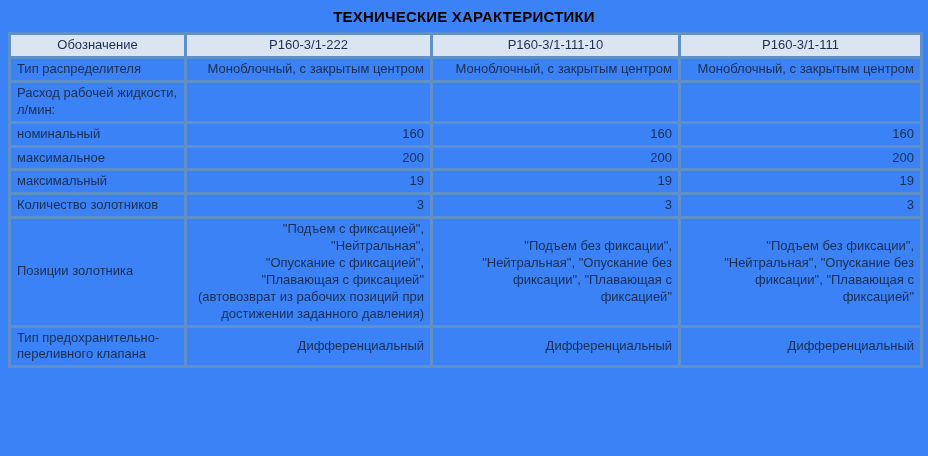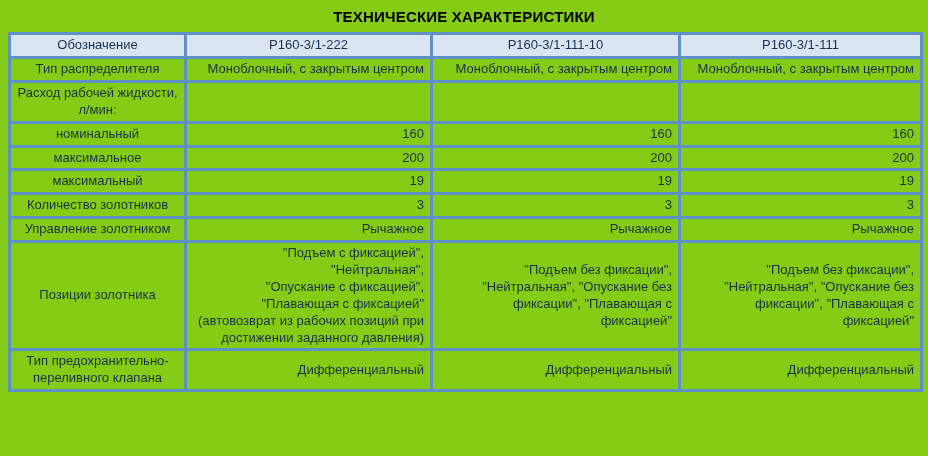--- a/index.html
+++ b/index.html
@@ -5,21 +5,21 @@
   html, body {
     margin: 0;
     padding: 0;
     background: #ffffff;
     font-family: "Liberation Sans", sans-serif;
     color: #1b2f52;
   }
   .page {
     width: 928px;
     height: 456px;
-    background: #84cc16;
+    background: #3b82f6;
     box-sizing: border-box;
     overflow: hidden;
   }
   .page-title {
     text-align: center;
     font-weight: bold;
     font-size: 15px;
     color: #000000;
     padding-top: 8px;
     margin: 0 0 7px 0;
@@ -42,21 +42,21 @@
     box-sizing: border-box;
   }
   table.spec-table th {
     background: #dbe5f1;
     font-weight: normal;
     text-align: center;
     height: 24px;
     margin-top: 8px;
   }
   td.row-label {
-    text-align: center;
+    text-align: left;
     padding-left: 4px;
     height: 17px;
   }
   td.cell-value {
     text-align: right;
     white-space: pre-line;
     height: 17px;
   }
   tr.row-positions td {
     height: 97px;
@@ -120,26 +120,20 @@
         <td class="cell-value">19</td>
         <td class="cell-value">19</td>
         <td class="cell-value">19</td>
       </tr>
       <tr>
         <td class="row-label">Количество золотников</td>
         <td class="cell-value">3</td>
         <td class="cell-value">3</td>
         <td class="cell-value">3</td>
       </tr>
-      <tr>
-        <td class="row-label">Управление золотником</td>
-        <td class="cell-value">Рычажное</td>
-        <td class="cell-value">Рычажное</td>
-        <td class="cell-value">Рычажное</td>
-      </tr>
       <tr class="row-positions">
         <td class="row-label">Позиции золотника</td>
         <td class="cell-value">"Подъем с фиксацией", "Нейтральная",
 "Опускание с фиксацией",
 "Плавающая с фиксацией"
 (автовозврат из рабочих позиций при
 достижении заданного давления)</td>
         <td class="cell-value">"Подъем без фиксации",
 "Нейтральная", "Опускание без
 фиксации", "Плавающая с фиксацией"</td>

